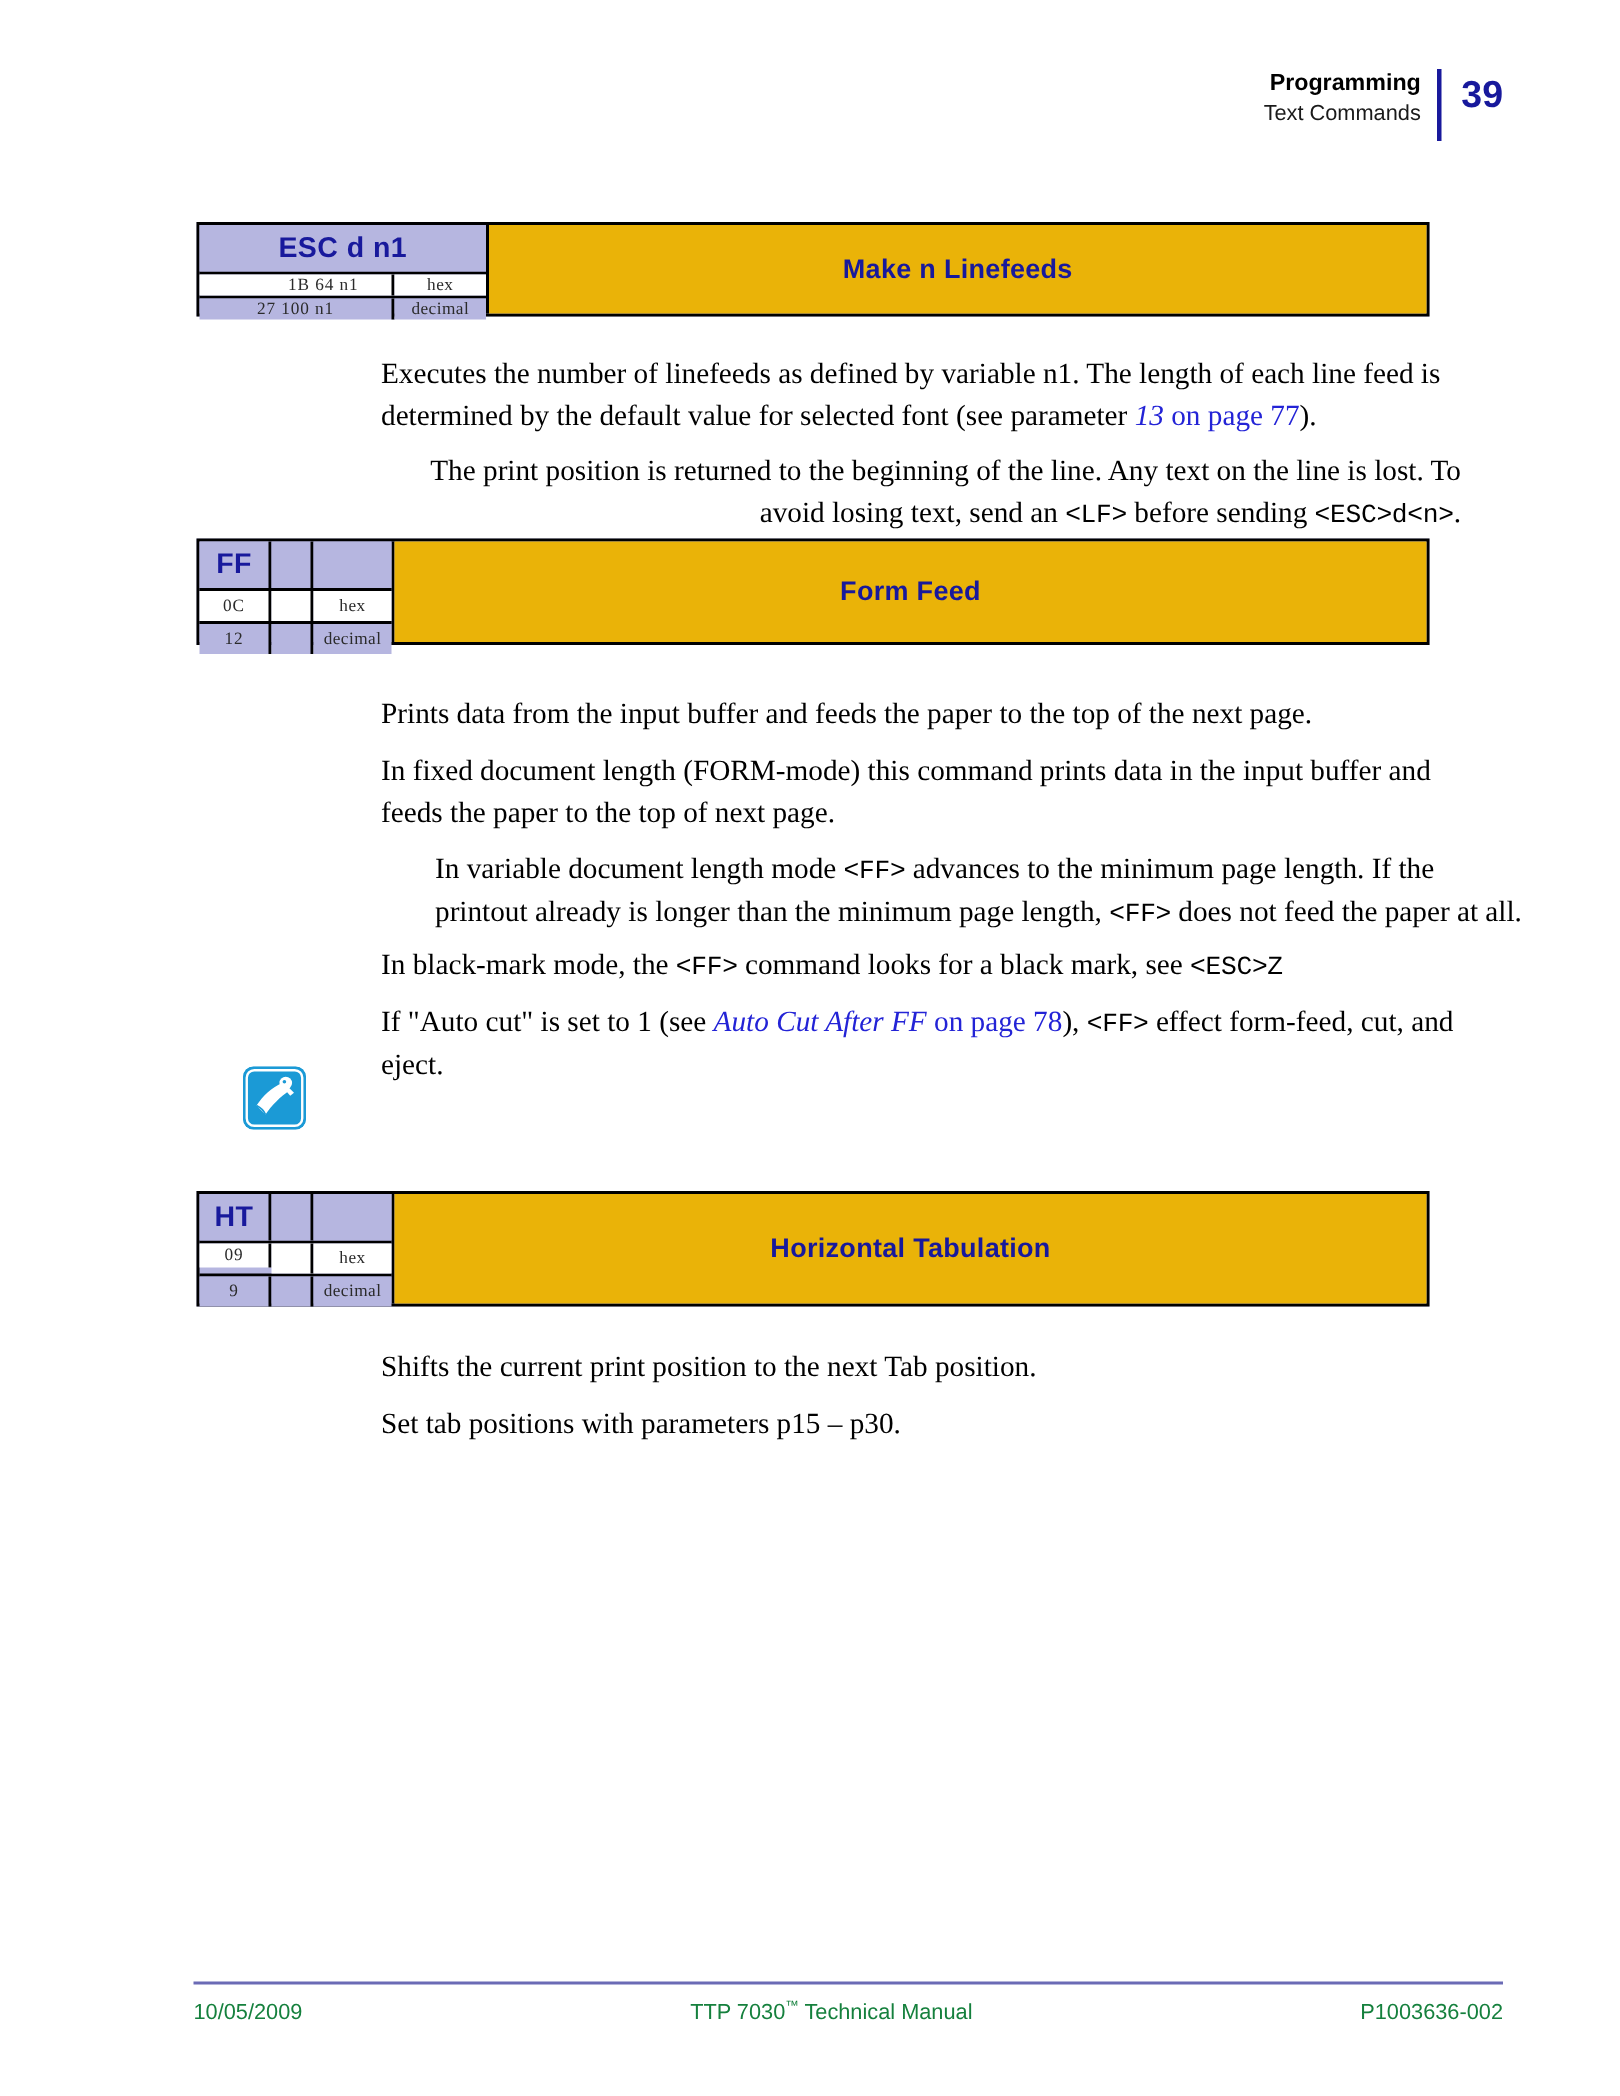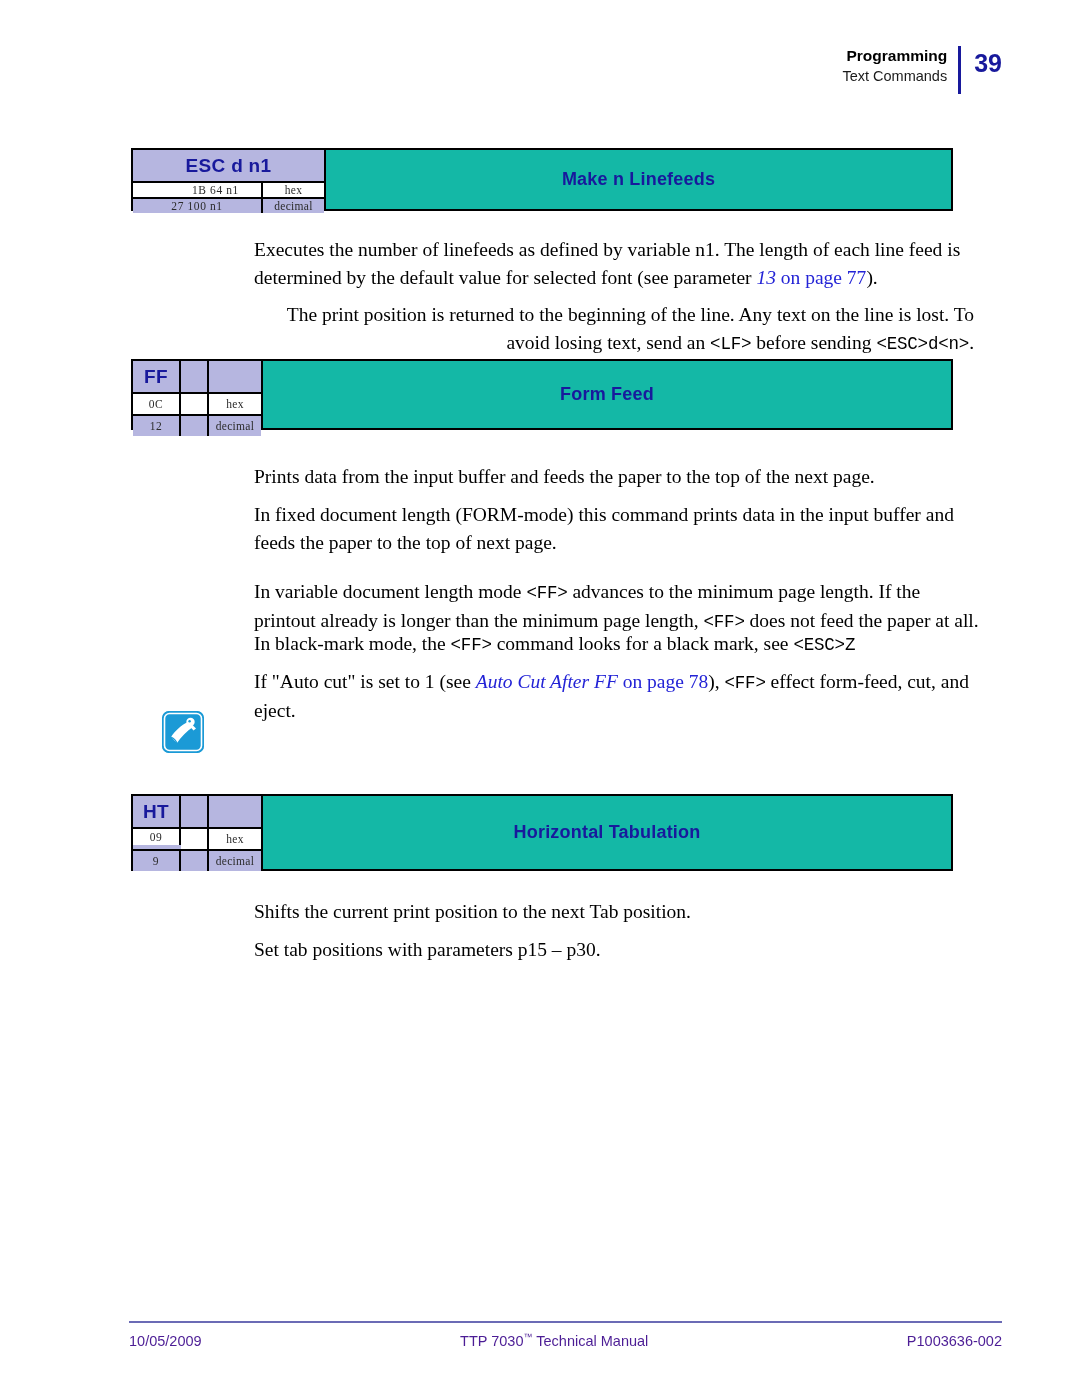--- a/index.html
+++ b/index.html
@@ -124,21 +124,21 @@
 
   .cmd-title {
     flex: 1 1 auto;
     display: flex;
     align-items: center;
     justify-content: center;
     font-family: "Liberation Sans", sans-serif;
     font-weight: bold;
     font-size: 18px;
     color: #18199c;
-    background: #14b8a6;
+    background: #eab308;
     letter-spacing: 0.2px;
   }
 
   
   .para {
     position: absolute;
     left: 254px;
     width: 720px;
     font-family: "Liberation Serif", serif;
     font-size: 19.5px;
@@ -201,21 +201,21 @@
   }
   .footer {
     position: absolute;
     left: 129px;
     right: 78px;
     top: 1332px;
     display: flex;
     align-items: baseline;
     font-family: "Liberation Sans", sans-serif;
     font-size: 14.5px;
-    color: #4c1d95;
+    color: #15803d;
   }
   .footer-left { flex: 0 0 auto; }
   .footer-center { flex: 1 1 auto; text-align: center; }
   .footer-right { flex: 0 0 auto; }
   sup.tm { font-size: 9px; vertical-align: super; }
 </style>
 </head>
 <body>
 
 <div class="page-header">
@@ -274,21 +274,21 @@
 </div>
 
 <p class="para" style="top:443px;">
   <span>Prints data from the input buffer and feeds the paper to the top of the next page.</span>
 </p>
 
 <p class="para wide" style="top:481px;">
   <span>In fixed document length (FORM-mode) this command prints data in the input buffer and feeds the paper to the top of next page.</span>
 </p>
 
-<p class="para wide" style="top:558px;">
+<p class="para wide" style="top:546px;margin-left:36px;">
   <span>In variable document length mode </span><code class="mono">&lt;FF&gt;</code><span> advances to the minimum page length. If the printout already is longer than the minimum page length, </span><code class="mono">&lt;FF&gt;</code><span> does not feed the paper at all.</span>
 </p>
 
 <p class="para wide" style="top:610px;">
   <span>In black-mark mode, the </span><code class="mono">&lt;FF&gt;</code><span> command looks for a black mark, see </span><code class="mono">&lt;ESC&gt;Z</code>
 </p>
 
 <p class="para wide" style="top:648px;">
   <span>If "Auto cut" is set to 1 (see </span><span class="xref-it">Auto Cut After FF</span><span class="xref"> on page 78</span><span>), </span><code class="mono">&lt;FF&gt;</code><span> effect form-feed, cut, and eject.</span>
 </p>

